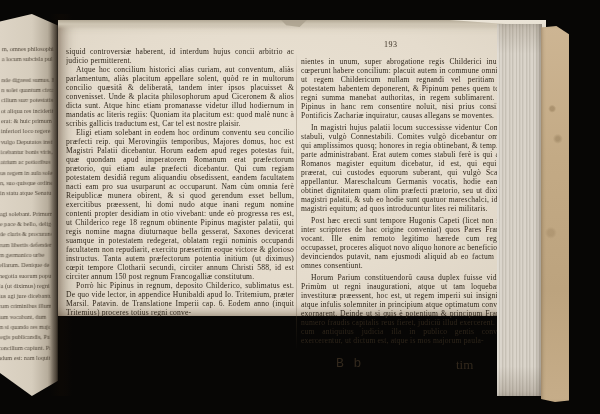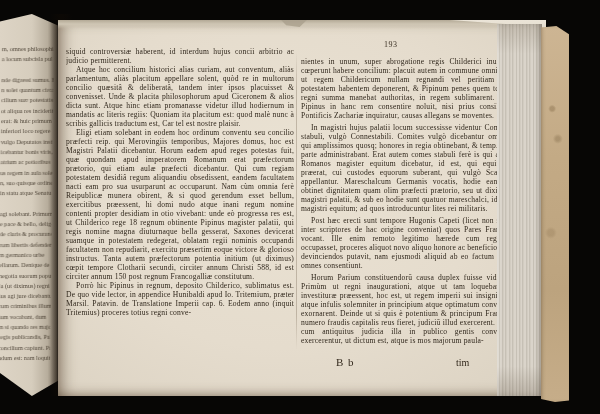--- a/index.html
+++ b/index.html
@@ -13,21 +13,21 @@
   .curl-text{position:absolute;top:32px;left:0;width:52px;
     font-size:6.2px;line-height:10.3px;color:rgba(50,40,28,.82);
     text-align:right;filter:blur(.45px);transform:rotate(.7deg) skewY(-1deg);}
   .curl-line{white-space:nowrap;overflow:hidden;height:10.3px;padding-right:7px;}
 
   
   .gutter{position:absolute;left:50px;top:14px;width:22px;height:382px;
     background:linear-gradient(to right,rgba(0,0,0,0) 0%,rgba(15,10,5,.55) 45%,rgba(20,12,6,.25) 75%,rgba(0,0,0,0) 100%);}
 
   
-  .page{position:absolute;left:58px;top:20px;width:488px;height:376px;
+  .page{position:absolute;left:58px;top:20px;width:488px;height:296px;
     background:
       radial-gradient(ellipse at 45% 42%, #eae2d3 0%, #e5dccd 55%, #ddd4c4 88%, #d5ccbc 100%);
     box-shadow:
       inset 12px 0 16px -9px rgba(70,50,30,.6),
       inset 0 11px 12px -9px rgba(90,70,45,.45),
       inset 0 -10px 12px -9px rgba(70,52,32,.45),
       inset -7px 0 10px -8px rgba(80,60,40,.35);}
   .page-top-edge{position:absolute;left:0;top:0;width:100%;height:9px;
     background:linear-gradient(180deg,#b3a996 0%,#cfc6b4 45%,rgba(229,220,205,0) 100%);}
   .top-chip{position:absolute;left:222px;top:0;width:28px;height:7px;background:#a99f8c;
@@ -42,22 +42,22 @@
   .col-left{left:8px;top:27px;width:228px;height:302px;overflow:hidden;}
   .col-right{left:243px;top:37px;width:210px;height:300px;overflow:hidden;}
   .para{margin:0;text-indent:10px;}
   .para:first-child{text-indent:0;}
   .col-right .para + .para{margin-top:3px;}
   .ital{}
   .divider{position:absolute;left:238px;top:32px;width:1px;height:298px;
     background:linear-gradient(180deg,rgba(90,72,52,0),rgba(90,72,52,.28) 12%,rgba(90,72,52,.28) 88%,rgba(90,72,52,0));}
   .folio{position:absolute;left:326px;top:20px;width:40px;font-size:8px;
     color:#3a3023;letter-spacing:.5px;}
-  .sig{position:absolute;left:278px;top:336px;font-size:11px;color:#33291d;letter-spacing:1px;}
-  .catch{position:absolute;left:398px;top:337px;font-size:10px;color:#33291d;}
+  .sig{position:absolute;left:278px;top:336px;font-size:13px;color:#33291d;letter-spacing:1px;font-family:Liberation Mono, monospace;}
+  .catch{position:absolute;left:398px;top:337px;font-size:13px;color:#33291d;}
 
   
   .fore-edge{position:absolute;left:497px;top:24px;width:45px;height:372px;
     background:
       linear-gradient(180deg,rgba(110,95,75,.22) 0%,rgba(0,0,0,0) 8%,rgba(0,0,0,0) 92%,rgba(90,75,58,.25) 100%),
       repeating-linear-gradient(90deg,#dad4ca 0px,#dad4ca 1.6px,#c6c0b5 1.6px,#c6c0b5 2.6px,#d2ccc1 2.6px,#d2ccc1 3.4px);
     box-shadow:inset -4px 0 6px -3px rgba(40,30,18,.5), inset 3px 0 4px -2px rgba(255,255,255,.4);}
   
   .cover{position:absolute;left:541px;top:26px;width:28px;height:376px;
     background:

